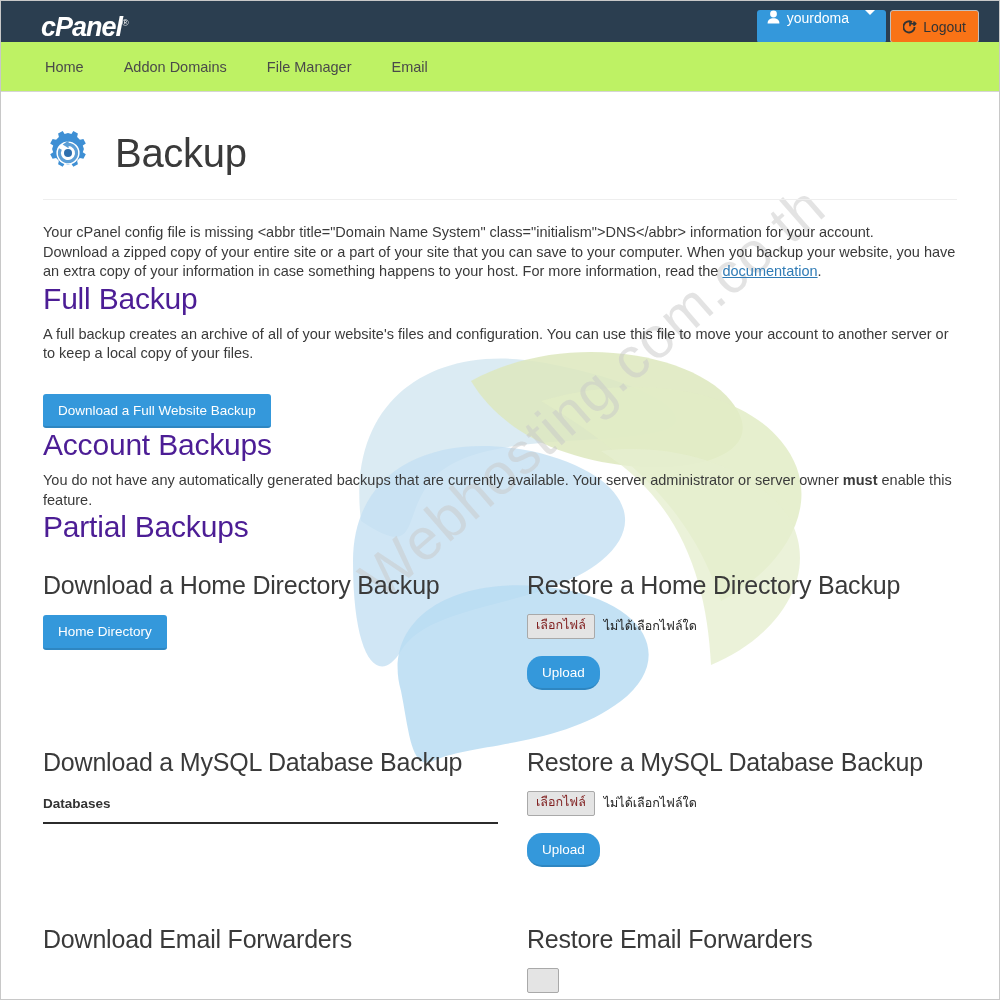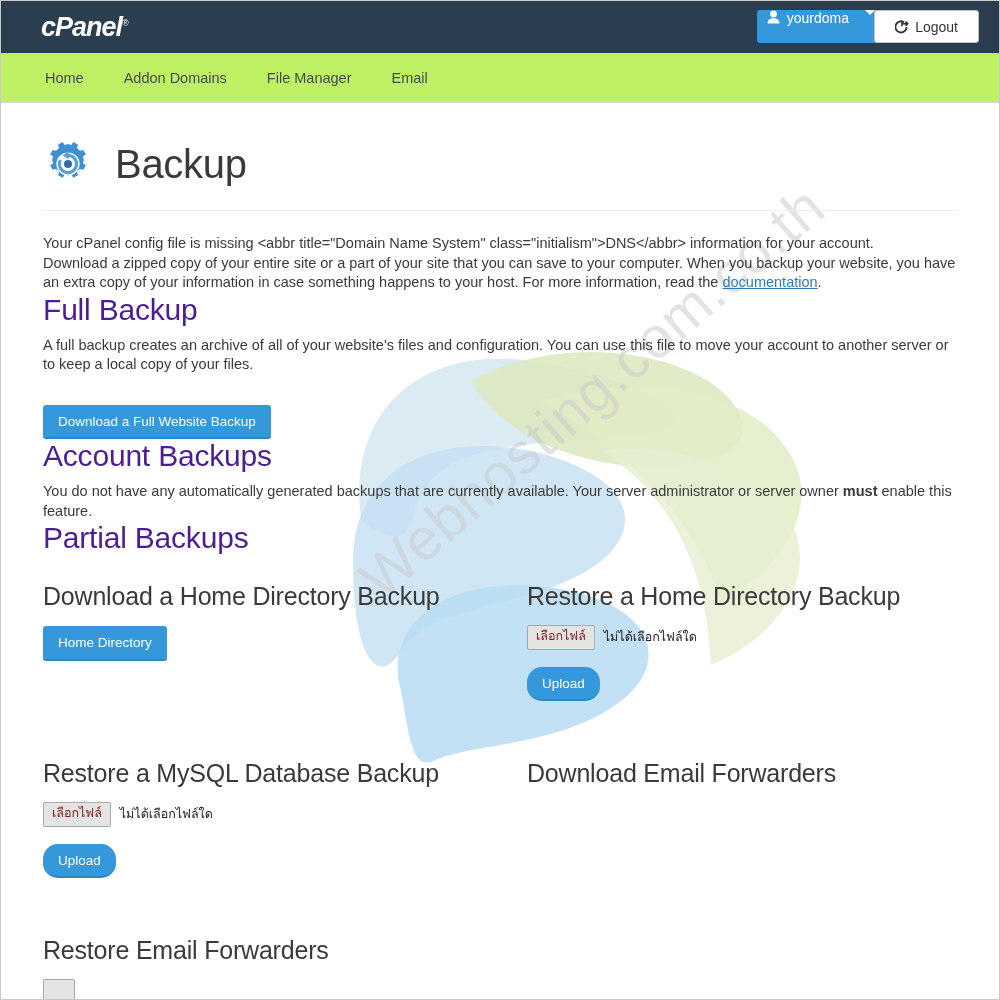--- a/index.html
+++ b/index.html
@@ -39,21 +39,21 @@
     font-family: "Liberation Sans", sans-serif;
     transform: rotate(-41deg);
     transform-origin: left top;
     white-space: nowrap;
     letter-spacing: 1px;
   }
 
   
   .topbar {
     position: relative;
-    height: 52px;
+    height: 41px;
     background: #2b3e50;
     z-index: 3;
   }
   .logo {
     position: absolute;
     left: 40px;
     top: 11px;
     font-size: 27px;
     font-weight: bold;
     font-style: italic;
@@ -85,28 +85,28 @@
     border-left: 5px solid transparent;
     border-right: 5px solid transparent;
     border-top: 5px solid #ffffff;
     margin-left: 9px;
   }
   .logout-btn {
     position: absolute;
     right: 20px;
     top: 9px;
     height: 33px;
-    background: #ffffff;
+    background: #f97316;
     border: 1px solid #c0c0c0;
     border-radius: 3px;
     color: #333333;
     font-size: 14px;
     display: flex;
     align-items: center;
-    padding: 0 20px;
+    padding: 0 12px;
     gap: 6px;
   }
 
   
   .nav {
     position: relative;
     height: 50px;
     background: #bef264;
     border-bottom: 1px solid #d5d5d5;
     display: flex;
@@ -326,20 +326,25 @@
       <div class="col cell">
         <h3>Restore a Home Directory Backup</h3>
         <div class="file-row">
           <span class="file-btn">เลือกไฟล์</span>
           <span class="file-name">ไม่ได้เลือกไฟล์ใด</span>
         </div>
         <button class="btn btn-upload">Upload</button>
       </div>
 
       <div class="col cell row2">
+        <h3>Download a MySQL Database Backup</h3>
+        <div class="db-label">Databases</div>
+        <div class="db-line"></div>
+      </div>
+      <div class="col cell row2">
         <h3>Restore a MySQL Database Backup</h3>
         <div class="file-row">
           <span class="file-btn">เลือกไฟล์</span>
           <span class="file-name">ไม่ได้เลือกไฟล์ใด</span>
         </div>
         <button class="btn btn-upload">Upload</button>
       </div>
 
       <div class="col cell row3">
         <h3>Download Email Forwarders</h3>

